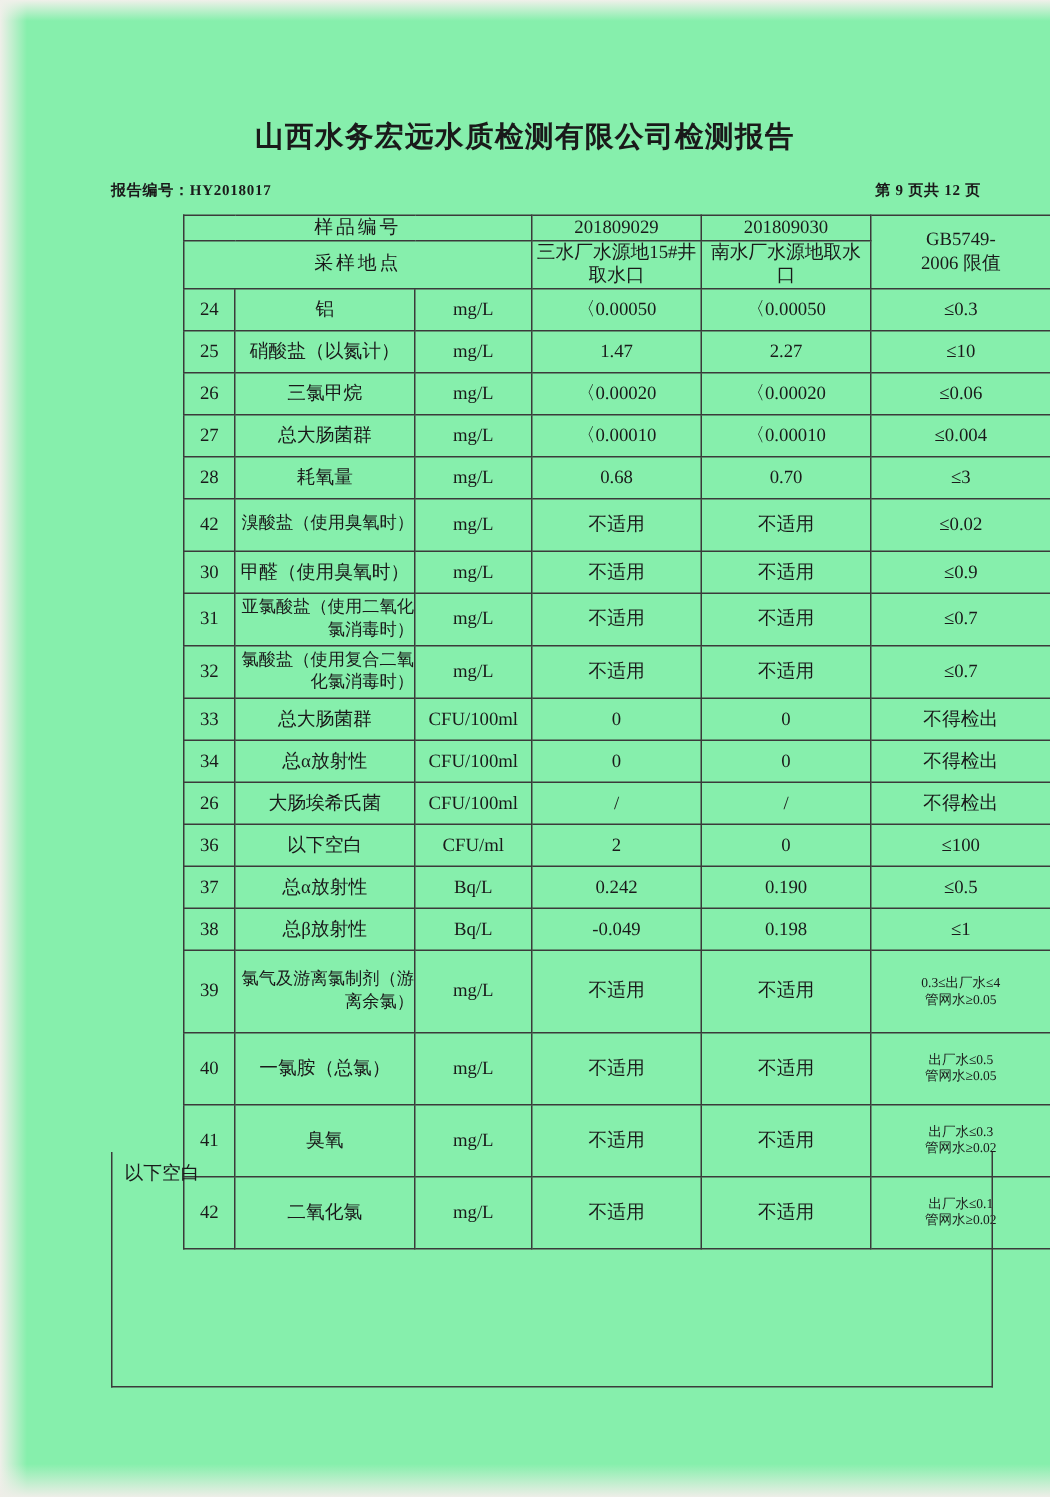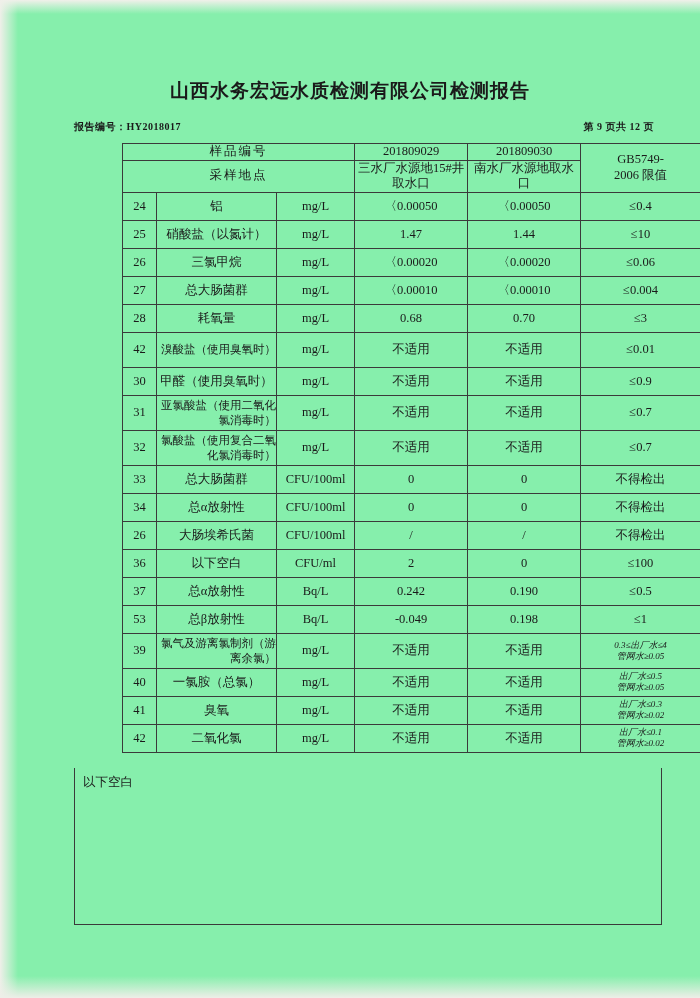--- a/index.html
+++ b/index.html
@@ -114,22 +114,21 @@
     font-size: 13px;
     line-height: 1.45;
     padding: 4px 2px;
   }
   .unit-cell { font-size: 12px; }
   .val-cell  { font-size: 12.5px; padding: 5px 0; }
   .limit-cell { font-size: 12.5px; }
   .limit-cell.small {
     font-size: 9px;
     line-height: 1.25;
-    padding: 0 1px;
-    font-style: italic;
+    padding: 10px 1px;
   }
   .row-tall td { height: 34px; }
   .row-norm td { height: 27px; }
 
   .blank-area {
     position: absolute;
     left: 74px;
     top: 821px;
     width: 588px;
     height: 105px;
@@ -179,28 +178,28 @@
           <td colspan="3" class="hdr-label">采样地点</td>
           <td class="hdr-site">三水厂水源地15#井取水口</td>
           <td class="hdr-site">南水厂水源地取水口</td>
         </tr>
         <tr class="row-norm">
           <td>24</td>
           <td class="name-cell">铝</td>
           <td class="unit-cell">mg/L</td>
           <td class="val-cell">〈0.00050</td>
           <td class="val-cell">〈0.00050</td>
-          <td class="limit-cell">≤0.4</td>
+          <td class="limit-cell">≤0.3</td>
         </tr>
         <tr class="row-norm">
           <td>25</td>
           <td class="name-cell">硝酸盐（以氮计）</td>
           <td class="unit-cell">mg/L</td>
           <td class="val-cell">1.47</td>
-          <td class="val-cell">1.44</td>
+          <td class="val-cell">2.27</td>
           <td class="limit-cell">≤10</td>
         </tr>
         <tr class="row-norm">
           <td>26</td>
           <td class="name-cell">三氯甲烷</td>
           <td class="unit-cell">mg/L</td>
           <td class="val-cell">〈0.00020</td>
           <td class="val-cell">〈0.00020</td>
           <td class="limit-cell">≤0.06</td>
         </tr>
@@ -219,21 +218,21 @@
           <td class="val-cell">0.68</td>
           <td class="val-cell">0.70</td>
           <td class="limit-cell">≤3</td>
         </tr>
         <tr class="row-tall">
           <td>42</td>
           <td class="name-cell wrapname">溴酸盐（使用臭氧时）</td>
           <td class="unit-cell">mg/L</td>
           <td class="val-cell">不适用</td>
           <td class="val-cell">不适用</td>
-          <td class="limit-cell">≤0.01</td>
+          <td class="limit-cell">≤0.02</td>
         </tr>
         <tr class="row-norm">
           <td>30</td>
           <td class="name-cell">甲醛（使用臭氧时）</td>
           <td class="unit-cell">mg/L</td>
           <td class="val-cell">不适用</td>
           <td class="val-cell">不适用</td>
           <td class="limit-cell">≤0.9</td>
         </tr>
         <tr class="row-tall">
@@ -286,21 +285,21 @@
         </tr>
         <tr class="row-norm">
           <td>37</td>
           <td class="name-cell">总α放射性</td>
           <td class="unit-cell">Bq/L</td>
           <td class="val-cell">0.242</td>
           <td class="val-cell">0.190</td>
           <td class="limit-cell">≤0.5</td>
         </tr>
         <tr class="row-norm">
-          <td>53</td>
+          <td>38</td>
           <td class="name-cell">总β放射性</td>
           <td class="unit-cell">Bq/L</td>
           <td class="val-cell">-0.049</td>
           <td class="val-cell">0.198</td>
           <td class="limit-cell">≤1</td>
         </tr>
         <tr class="row-tall">
           <td>39</td>
           <td class="name-cell wrapname">氯气及游离氯制剂（游离余氯）</td>
           <td class="unit-cell">mg/L</td>

